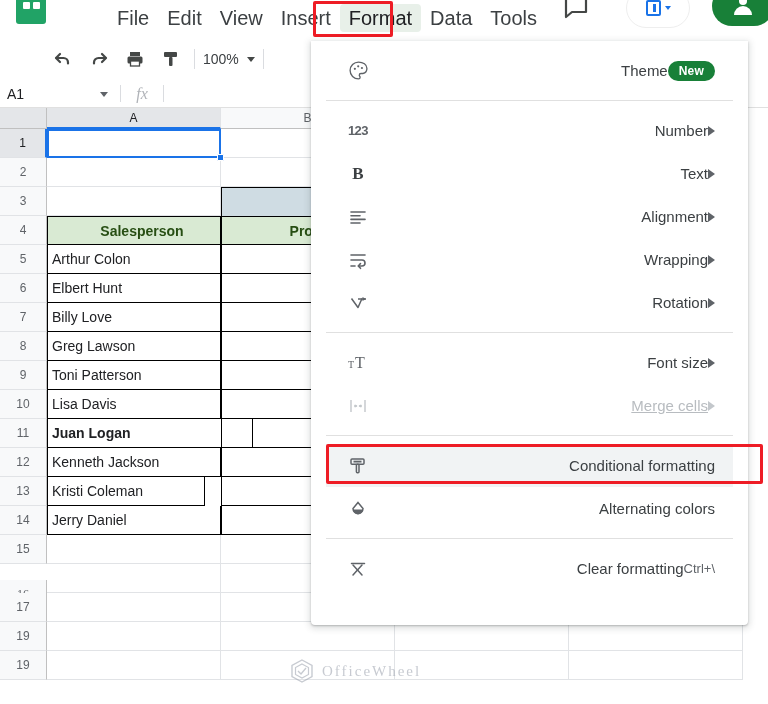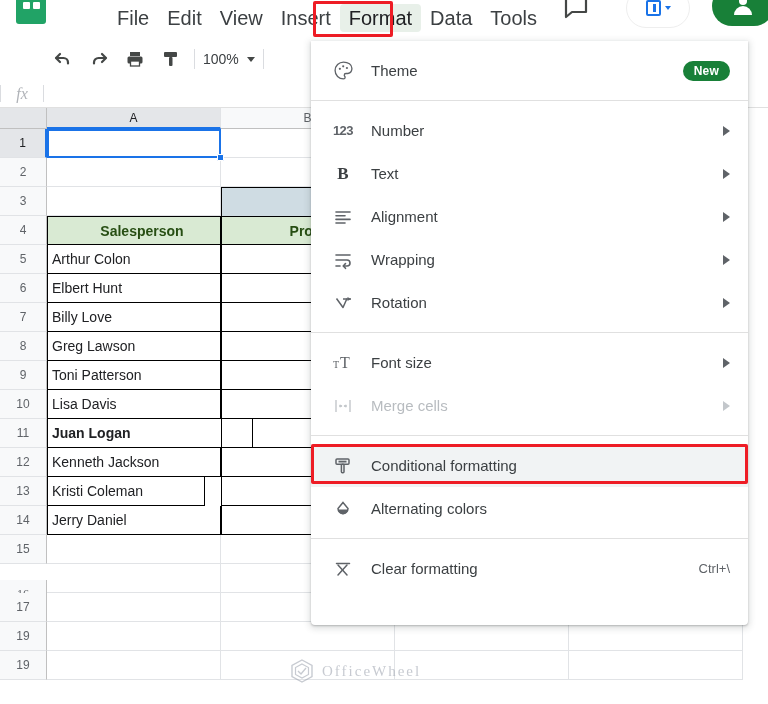--- a/index.html
+++ b/index.html
@@ -133,27 +133,27 @@
   }
   .wm-text{
     font-family:"Liberation Serif",serif;font-size:15px;color:#9aa0ac;letter-spacing:2px;
   }
 
   
   .dropdown{
     position:absolute;left:311px;top:41px;width:437px;height:584px;
     background:#fff;border-radius:0 0 4px 4px;
     box-shadow:0 2px 6px 2px rgba(60,64,67,.15),0 1px 2px rgba(60,64,67,.3);
-    padding:8px 0;z-index:40;
+    padding:8px 15px;z-index:40;text-align:right;
   }
   .mrow{
     height:43px;display:flex;align-items:center;padding:0 18px 0 20px;
     font-size:15px;color:#3c4043;cursor:pointer;position:relative;
   }
-  .mrow.disabled{color:#b8bcc0;cursor:default;}
+  .mrow.disabled{color:#b8bcc0;cursor:default;text-decoration:underline;}
   .mrow.hover{background:#f1f3f4;}
   .mico{
     width:24px;height:24px;margin-right:16px;display:flex;align-items:center;
     justify-content:center;color:#5f6368;flex:0 0 24px;
   }
   .mrow.disabled .mico{color:#c3c7cb;}
   .mlabel{flex:1;white-space:nowrap;}
   .arrow{width:0;height:0;border-top:5px solid transparent;border-bottom:5px solid transparent;border-left:7px solid #5f6368;}
   .mrow.disabled .arrow{border-left-color:#c3c7cb;}
   .mshort{font-size:13px;color:#5f6368;}
@@ -236,20 +236,24 @@
     </div>
     <div class="tb-sep"></div>
     <div class="zoom-box">
       <span>100%</span>
       <span class="caret-dk"></span>
     </div>
     <div class="tb-sep"></div>
   </div>
 
   <div class="formulabar">
+    <div class="namebox">
+      <span>A1</span>
+      <span class="caret-dk"></span>
+    </div>
     <div class="fb-sep"></div>
     <div class="fx">fx</div>
     <div class="fb-sep"></div>
     <div class="fb-input" placeholder=""></div>
   </div>
 
   <div class="grid-wrap">
 
     <div class="corner"></div>
 

